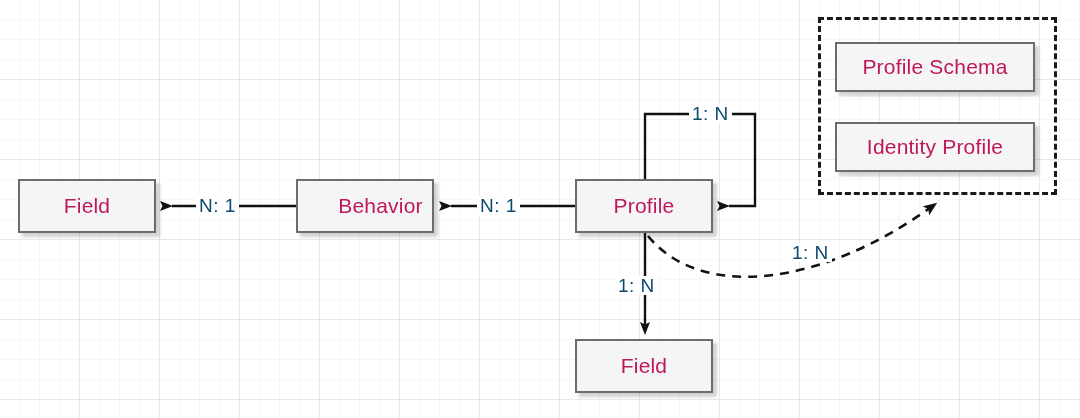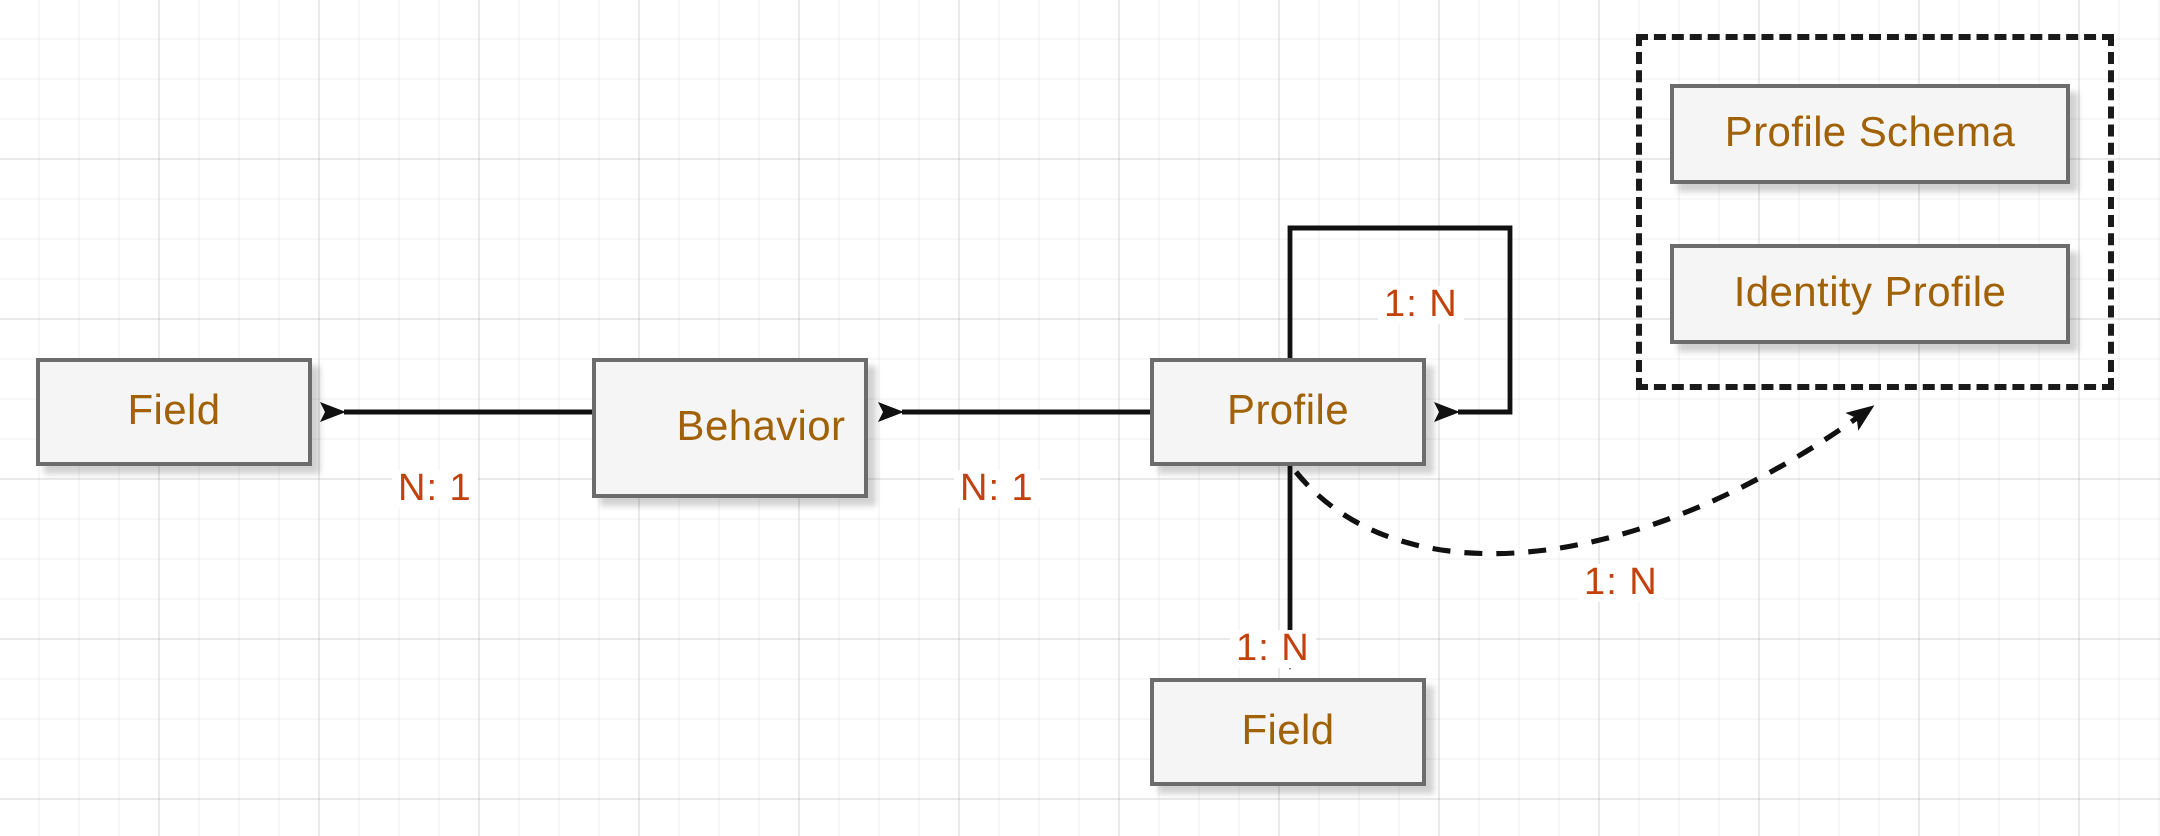--- a/index.html
+++ b/index.html
@@ -28,41 +28,40 @@
   }
   .node {
     position: absolute;
     box-sizing: border-box;
     background: #f5f5f5;
     border: 2px solid #6c6c6c;
     box-shadow: 4px 4px 3px rgba(0,0,0,0.18);
     display: flex;
     align-items: center;
     justify-content: center;
-    color: #a16207;
+    color: #be185d;
     font-size: 21px;
     letter-spacing: 0.2px;
     white-space: nowrap;
   }
   .group-box {
     position: absolute;
     box-sizing: border-box;
     border: 3px dashed #1a1a1a;
     background: transparent;
   }
   .edge-label {
     position: absolute;
     font-size: 19px;
-    color: #c2410c;
+    color: #0c4a6e;
     letter-spacing: 0.5px;
     background: #ffffff;
     padding: 0 3px;
     white-space: nowrap;
     line-height: 1;
-    margin-top: 39px;
   }
   svg.wires {
     position: absolute;
     left: 0;
     top: 0;
     width: 1080px;
     height: 418px;
     overflow: visible;
     pointer-events: none;
   }
@@ -106,21 +105,21 @@
 
     <path class="dashed-line" d="M 648,236 C 700,300 820,288 934,205" marker-end="url(#arrowUp)"></path>
   </svg>
 
   <div class="group-box" style="left:818px; top:17px; width:239px; height:178px;"></div>
 
   <div class="node" style="left:18px; top:179px; width:138px; height:54px;">
     <span>Field</span>
   </div>
 
-  <div class="node" style="left:296px; top:179px; width:138px; height:70px;padding-left:31px;">
+  <div class="node" style="left:296px; top:179px; width:138px; height:54px;padding-left:31px;">
     <span>Behavior</span>
   </div>
 
   <div class="node" style="left:575px; top:179px; width:138px; height:54px;">
     <span>Profile</span>
   </div>
 
   <div class="node" style="left:575px; top:339px; width:138px; height:54px;">
     <span>Field</span>
   </div>

